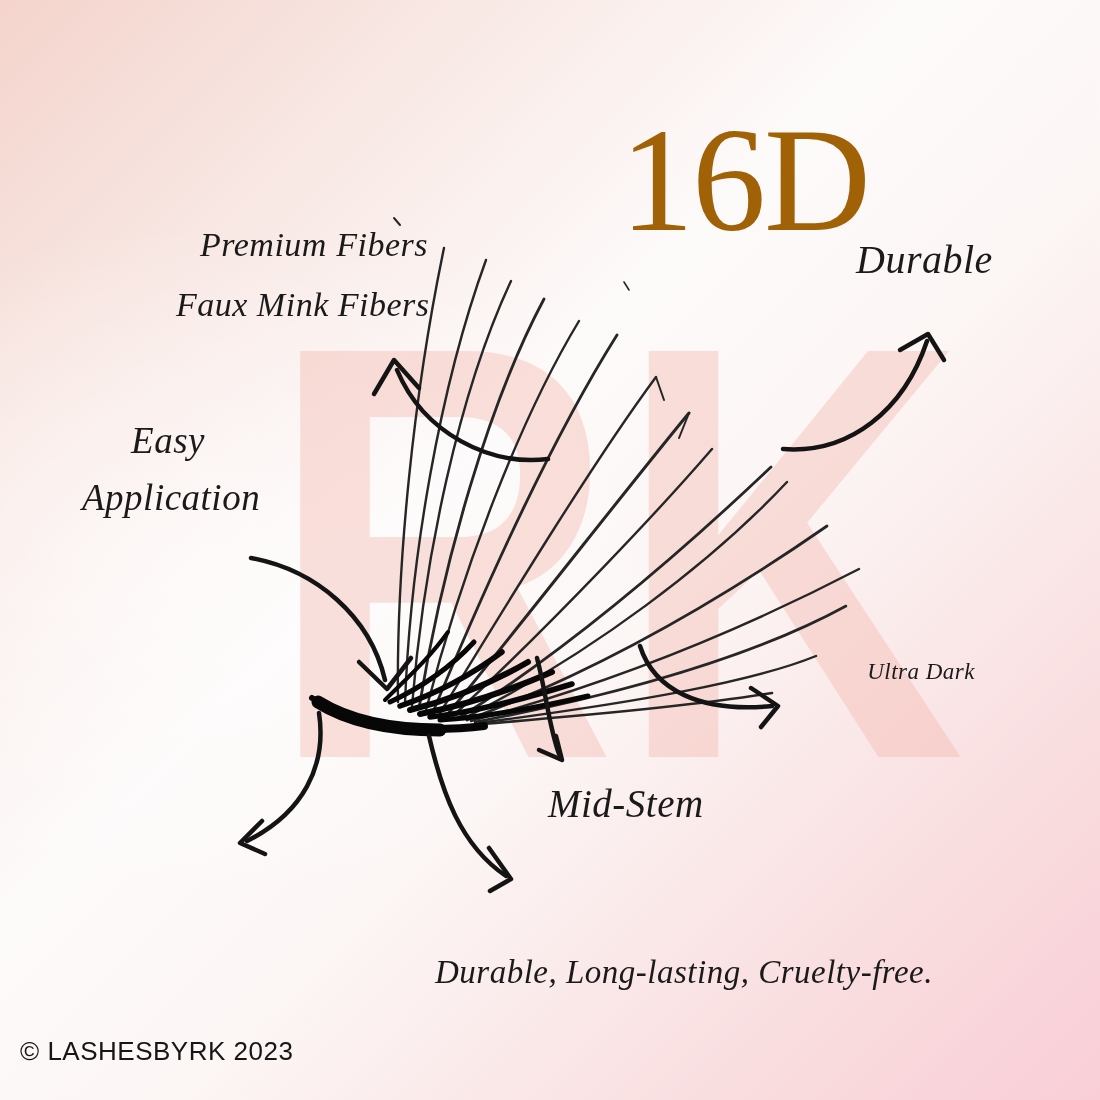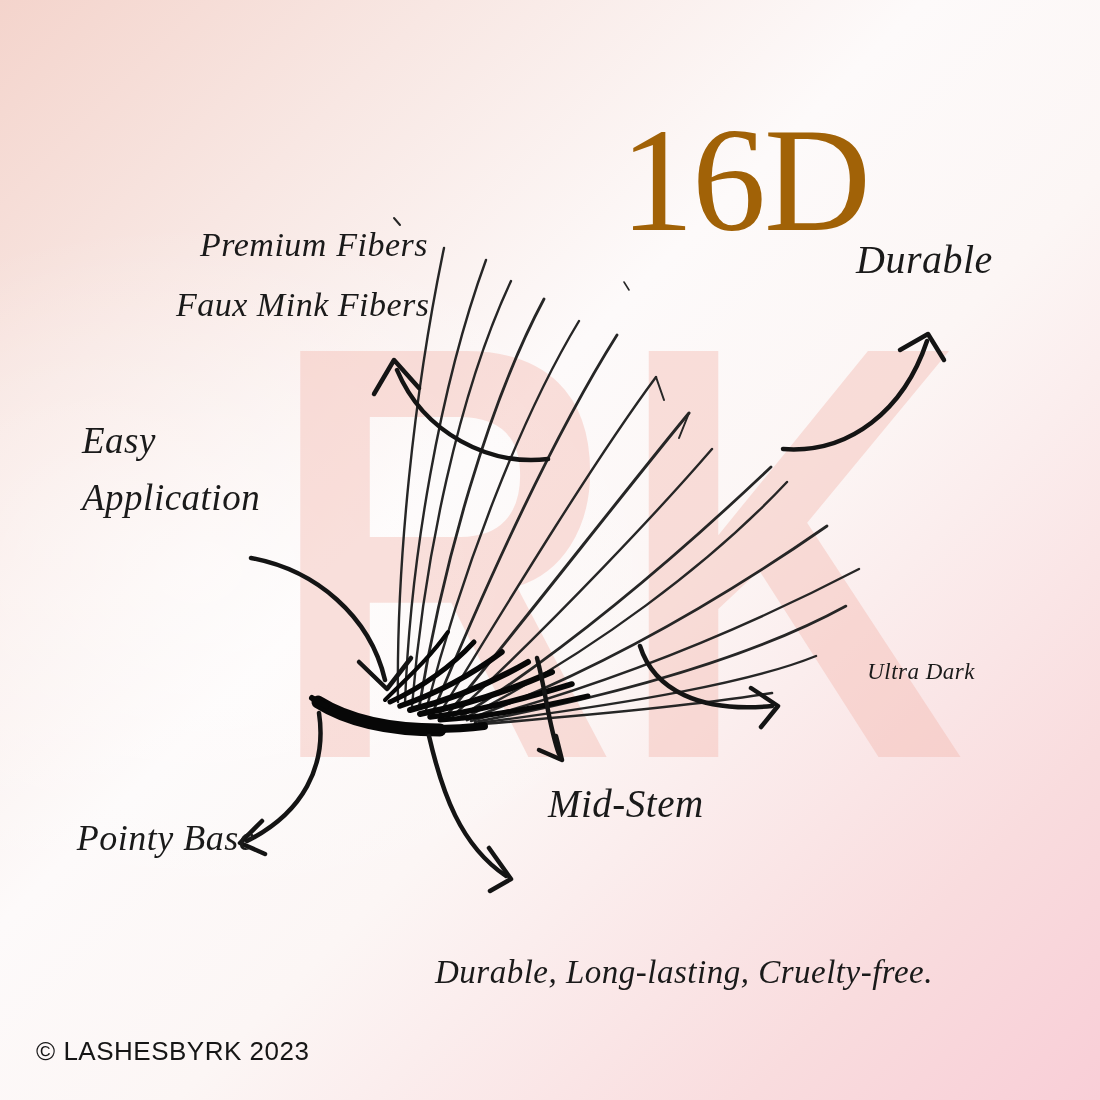--- a/index.html
+++ b/index.html
@@ -22,30 +22,30 @@
   #title{
     left:620px;top:106px;
     font-family:"Liberation Serif", serif;
     font-weight:normal;font-size:148px;line-height:1;letter-spacing:-2px;
     color:#a16207;
   }
   #lbl-premium{left:176px;top:228px;width:252px;font-size:34px;}
   #lbl-premium .row1{display:flex;justify-content:space-between;margin-left:24px;}
   #lbl-premium .row2{margin-top:26px;text-align:right;}
   #lbl-fluffy{left:856px;top:240px;font-size:40px;}
-  #lbl-easy{left:82px;top:422px;width:172px;font-size:37px;text-align:left;}
+  #lbl-easy{left:82px;top:422px;width:172px;font-size:37px;text-align:center;}
   #lbl-easy .row2{margin-top:20px;}
   #lbl-ultra{left:793px;top:660px;width:182px;font-size:23px;text-align:right;}
   #lbl-ultra .row2{margin-top:26px;}
   #lbl-midstem{left:548px;top:784px;font-size:39px;}
   #lbl-thin{left:75px;top:800px;width:182px;font-size:36px;text-align:center;}
   #lbl-thin .row2{margin-top:20px;}
   #lbl-durable{left:684px;top:956px;font-size:33px;transform:translateX(-50%);}
   #copyright{
-    left:36px;top:1036px;font-size:26px;letter-spacing:0.5px;color:#161616;
+    left:20px;top:1036px;font-size:26px;letter-spacing:0.5px;color:#161616;
   }
   svg{position:absolute;left:0;top:0;}
 </style>
 </head>
 <body>
 
 <svg width="1100" height="1100" viewBox="0 0 1100 1100">
 
   <text x="268" y="757" font-size="590" font-weight="bold" font-family="Liberation Sans, sans-serif" textLength="697" lengthAdjust="spacingAndGlyphs" fill="rgba(243,184,173,0.42)">RK</text>
 
@@ -137,18 +137,17 @@
   <div class="row2">Application</div>
 </div>
 
 <div id="lbl-ultra" class="abs script">
   <div class="row1">Ultra Dark</div>
 </div>
 
 <div id="lbl-midstem" class="abs script">Mid-Stem</div>
 
 <div id="lbl-thin" class="abs script">
-  <div class="row2">Pointy Base</div>
 </div>
 
 <div id="lbl-durable" class="abs script">Durable, Long-lasting, Cruelty-free.</div>
 
 <div id="copyright" class="abs">© LASHESBYRK 2023</div>
 
 </body></html>

